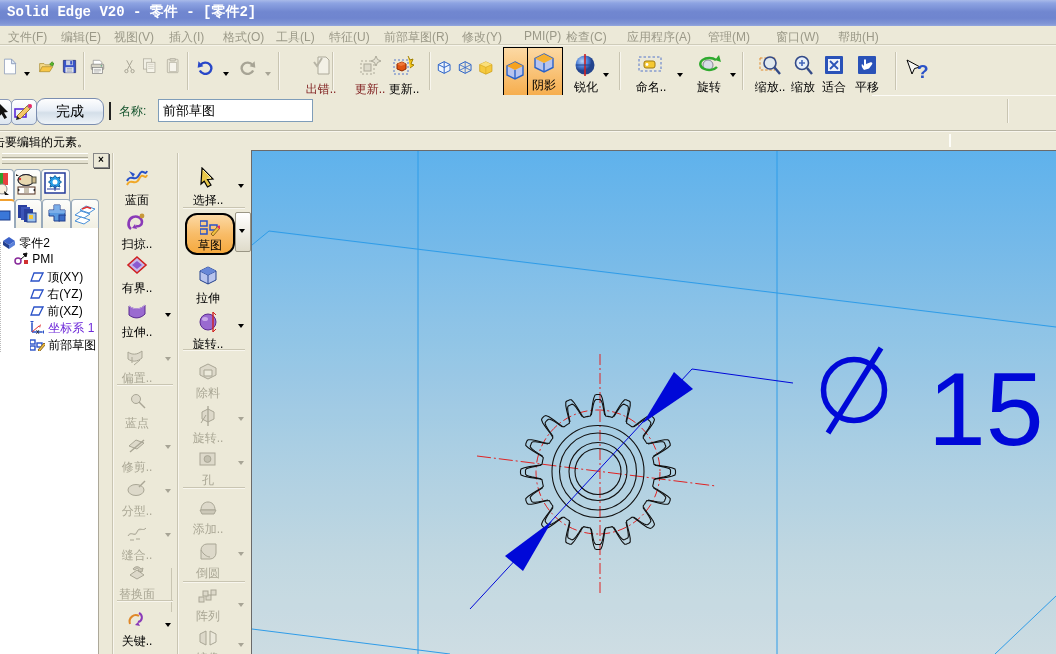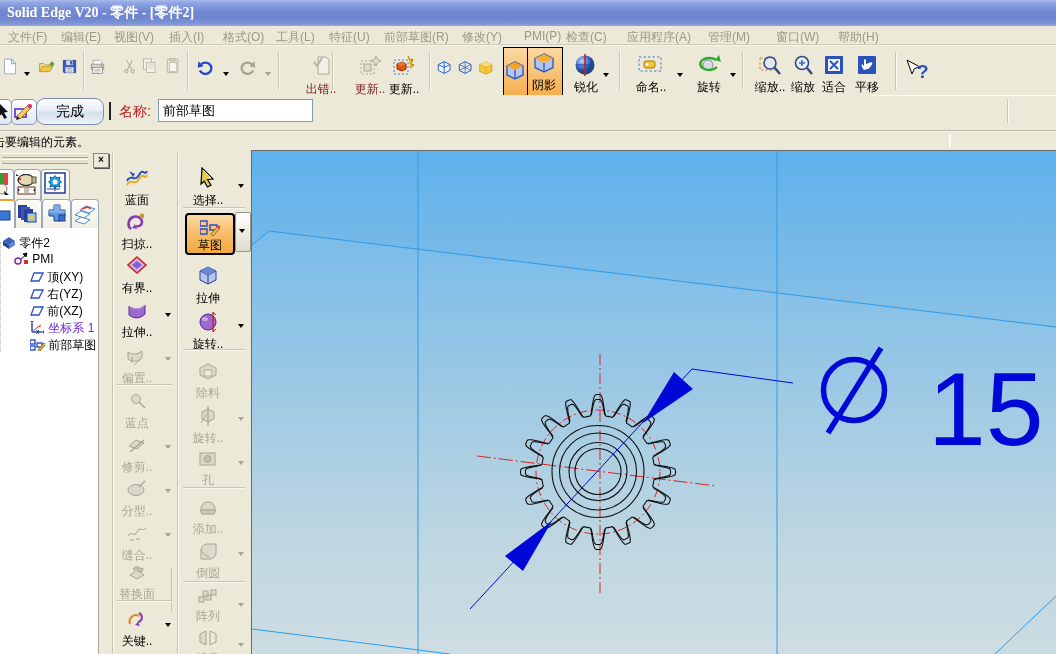--- a/index.html
+++ b/index.html
@@ -2,21 +2,21 @@
 <html><head><meta charset="utf-8">
 <style>
 html,body{margin:0;padding:0;}
 body{width:1056px;height:654px;overflow:hidden;position:relative;background:#ece9d8;
   font-family:"Liberation Sans",sans-serif;-webkit-font-smoothing:none;}
 .abs{position:absolute;}
 
 #titlebar{left:0;top:0;width:1056px;height:26px;
   background:linear-gradient(to bottom,#a9bae9 0%,#8da3e2 12%,#7187d0 45%,#6f85cf 70%,#8196d6 92%,#93a7de 100%);
   color:#fff;font-family:"Liberation Mono",monospace;font-weight:bold;font-size:14px;line-height:25px;}
-#titlebar span{position:absolute;left:7px;top:0;letter-spacing:0px;font-family:Liberation Serif, serif;}
+#titlebar span{position:absolute;left:7px;top:0;letter-spacing:0px;}
 
 #menubar{left:0;top:26px;width:1056px;height:18px;background:#ece9d8;border-bottom:1px solid #cfccba;color:#9b9988;font-size:12px;}
 #menubar .mi{position:absolute;top:3px;white-space:nowrap;}
 
 #toolbar1{left:0;top:45px;width:1056px;height:49px;background:#ece9d8;border-top:1px solid #f6f4ea;border-bottom:1px solid #fcfbf6;}
 .tsep{position:absolute;top:6px;height:38px;width:1px;background:#c9c5b2;border-right:1px solid #f8f6ee;}
 .tbtn{position:absolute;top:8px;text-align:center;font-size:12px;color:#000;}
 .tbtn.dis{color:#7f1d1d;padding-left:16px;}
 .dd{position:absolute;width:0;height:0;border-left:3.5px solid transparent;border-right:3.5px solid transparent;border-top:4px solid #000;}
 .dd.dis{border-top-color:#a7a495;}
@@ -220,21 +220,21 @@
 <div style="position:absolute;left:11px;top:4px;width:24px;height:24px;border:1px solid #8a9ab8;border-radius:5px;background:linear-gradient(to bottom,#fff,#dde6f0)"></div>
 <svg class="ibox" style="left:14px;top:7px" width="19" height="19">
       <rect x="1" y="7" width="11" height="8" fill="none" stroke="#5a2ad8" stroke-width="1.6"></rect>
       <path d="M3 14L13 4l3 3L6 17z" fill="#f5c868" stroke="#a07820"></path>
       <path d="M13 4l3 3 1.5-1.5-3-3z" fill="#e8e4da" stroke="#888"></path>
       <circle cx="16" cy="4" r="2" fill="#e82868"></circle>
       <path d="M3 14l3 3-4 1z" fill="#222"></path>
     </svg>
 <div style="position:absolute;left:36px;top:3px;width:66px;height:25px;border:1px solid #7a8db0;border-radius:9px;background:linear-gradient(to bottom,#fefefe 0%,#e8eef6 45%,#d4dfe9 55%,#eef3f8 100%);text-align:center;font-size:14px;line-height:25px;color:#000">完成</div>
 <div style="position:absolute;left:109px;top:7px;width:2px;height:18px;background:#222"></div>
-<div style="position:absolute;left:119px;top:8px;font-size:14px;color:#b91c1c">名称:</div>
+<div style="position:absolute;left:119px;top:8px;font-size:12px;color:#14532d">名称:</div>
 <div style="position:absolute;left:158px;top:4px;width:149px;height:21px;border:1px solid #7f9db9;background:#fff;font-size:13px;line-height:21px;color:#000;padding-left:4px">前部草图</div>
 <div style="position:absolute;left:1007px;top:4px;width:1px;height:24px;background:#c9c5b2;border-right:1px solid #f8f6ee"></div>
 </div>
 <div id="promptbar" class="abs">
     <div>击要编辑的元素。</div>
     <div style="left:949px;top:3px;width:2px;height:13px;background:#fdfdf8;position:absolute"></div>
   </div>
 <div id="edgebar-top" class="abs">
 <div class="grip" style="left:2px;top:2px;width:86px"></div>
 <div class="grip" style="left:2px;top:8px;width:86px"></div>
@@ -392,21 +392,21 @@
 </div>
 <div id="col2" class="abs" style="left:179px;top:151px;width:73px;height:503px">
 <div class="colbtn" style="left:1px;top:16px"><svg width="18" height="22">
         <path d="M3 1l11 11-5.5.5L12 18l-3.5 2-3.3-5.8L2 17z" fill="#e8c84a" stroke="#000" stroke-width="1.2"></path>
         <path d="M4 3l8 8-4 .3" fill="none" stroke="#f8eeb0"></path>
       </svg><br>选择..</div>
 <div class="dd" style="left:59px;top:33px"></div>
 <div class="hsep" style="left:4px;top:56px;width:62px"></div>
 <div style="position:absolute;left:56px;top:61px;width:14px;height:38px;background:linear-gradient(to bottom,#fff,#dfdbca);border:1px solid #9a9685;border-radius:2px"></div>
 <div class="dd" style="left:60px;top:78px"></div>
-<div style="position:absolute;left:6px;top:62px;width:46px;height:38px;background:linear-gradient(to bottom,#fcd9a4 0%,#f8bc68 50%,#f5a93e 100%);border:2px solid #000;border-radius:4px;text-align:center;font-size:12px;color:#000">
+<div style="position:absolute;left:6px;top:62px;width:46px;height:38px;background:linear-gradient(to bottom,#fcd9a4 0%,#f8bc68 50%,#f5a93e 100%);border:2px solid #000;border-radius:12px;text-align:center;font-size:12px;color:#000">
 <svg style="margin-top:3px" width="20" height="20">
         <rect x="0" y="3" width="7" height="5" fill="none" stroke="#2a52c8" stroke-width="1.5"></rect>
         <rect x="0" y="11" width="7" height="5" fill="none" stroke="#2a52c8" stroke-width="1.5"></rect>
         <rect x="10" y="7" width="7" height="5" fill="none" stroke="#2a52c8" stroke-width="1.5"></rect>
         <path d="M11 16l7-8 2 2-7 8z" fill="#f0c040" stroke="#906820"></path>
         <circle cx="19" cy="9" r="1.5" fill="#e82868"></circle>
       </svg><br><span style="position:relative;top:-4px">草图</span></div>
 <div class="colbtn" style="left:1px;top:114px"><svg width="22" height="22">
         <path d="M3 15V6l8-4 8 4v9l-8 4z" fill="#b8c4ee" stroke="#23408e"></path>
         <path d="M3 6l8 4 8-4M11 10v9" fill="none" stroke="#23408e"></path>

